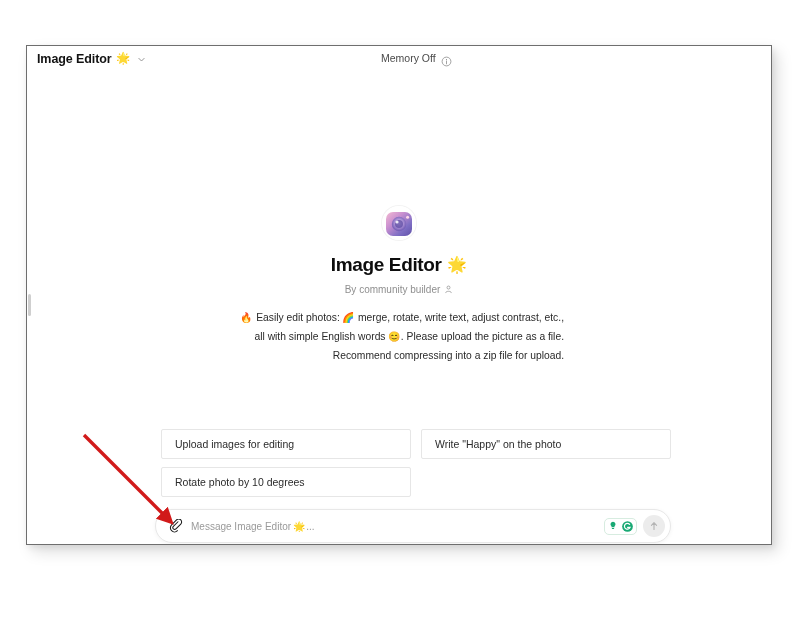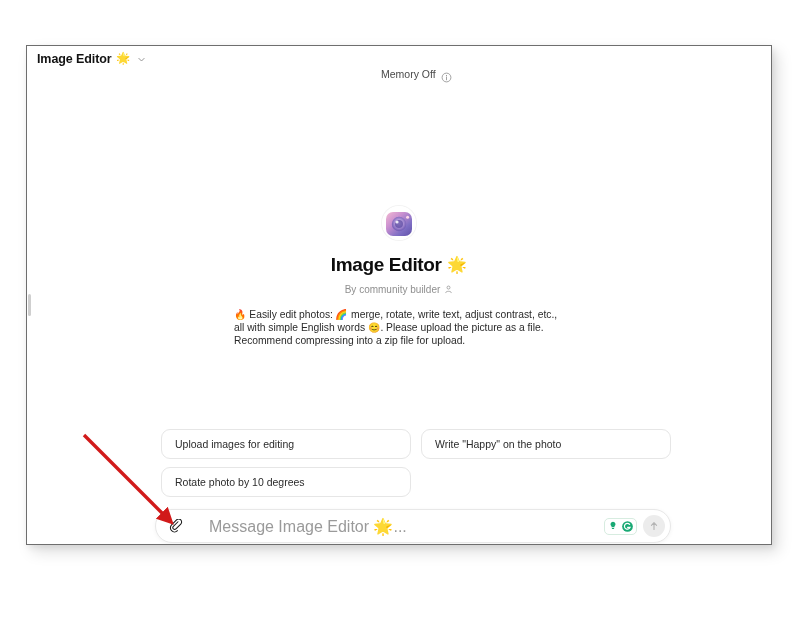--- a/index.html
+++ b/index.html
@@ -63,21 +63,21 @@
   .chev {
     width: 9px; height: 9px;
     position: relative;
     margin-left: 1px;
   }
   .chev svg { display:block; }
 
   .memory-wrap {
     position: absolute;
     left: 381px;
-    top: 68px;
+    top: 52px;
     display: flex;
     align-items: center;
     gap: 5px;
   }
   .memory-text {
     font-size: 10.5px;
     color: #4a4a4a;
     white-space: nowrap;
   }
   .info-icon { width: 11px; height: 11px; display:block; }
@@ -122,41 +122,41 @@
     display: flex;
     align-items: center;
     gap: 4px;
     white-space: nowrap;
   }
   .person-icon { width: 9px; height: 9px; display: block; }
 
   .description {
     margin-top: 13px;
     width: 330px;
-    text-align: left;
+    text-align: right;
     font-size: 10.3px;
-    line-height: 13px;
+    line-height: 19px;
     color: #2a2a2a;
   }
   .description .em { font-size: 10px; }
 
   
   .suggestions {
     position: absolute;
     left: 134px;
     top: 383px;
     width: 510px;
     display: grid;
     grid-template-columns: 1fr 1fr;
     gap: 8px 10px;
   }
   .sug-card {
     height: 30px;
     border: 1px solid #e6e6e6;
-    border-radius: 9px;
+    border-radius: 2px;
     background: #ffffff;
     display: flex;
     align-items: center;
     padding: 0 13px;
     font-size: 10.5px;
     color: #2b2b2b;
     cursor: pointer;
     box-sizing: border-box;
     white-space: nowrap;
     overflow: hidden;
@@ -181,22 +181,22 @@
   .clip-btn {
     width: 20px; height: 20px;
     display: flex; align-items: center; justify-content: center;
     cursor: pointer;
     flex: 0 0 auto;
   }
   .clip-btn svg { display:block; }
 
   .composer-placeholder {
     flex: 1 1 auto;
-    margin-left: 23px;
-    font-size: 16px;
+    margin-left: 5px;
+    font-size: 10px;
     color: #9a9a9a;
     white-space: nowrap;
     overflow: hidden;
     cursor: text;
   }
 
   .composer-actions {
     display: flex;
     align-items: center;
     gap: 4px;

